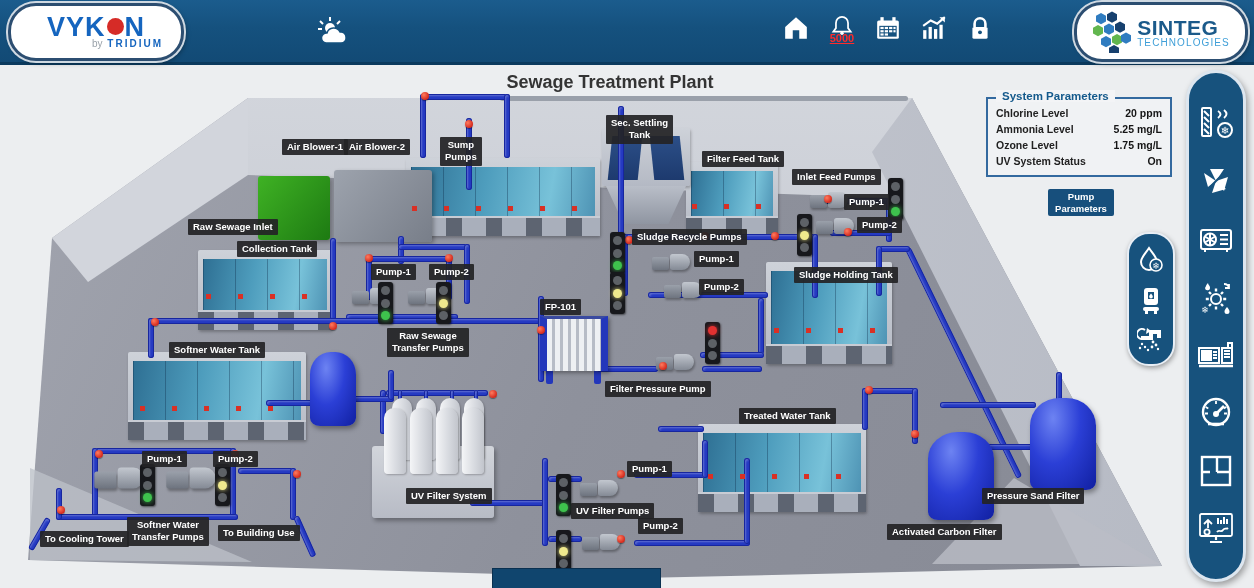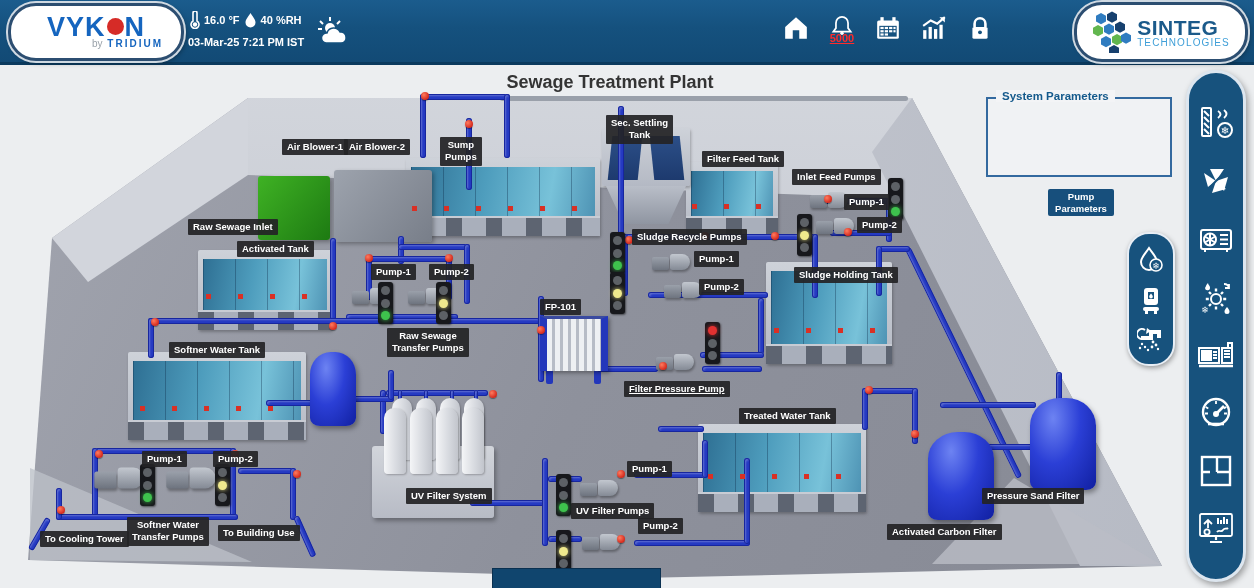--- a/index.html
+++ b/index.html
@@ -371,66 +371,50 @@
 <div class="lbl" style="left:344px;top:139px;">Air Blower-2</div>
 <div class="lbl" style="left:440px;top:137px;">Sump
 Pumps</div>
 <div class="lbl" style="left:606px;top:115px;">Sec. Settling
 Tank</div>
 <div class="lbl" style="left:702px;top:151px;">Filter Feed Tank</div>
 <div class="lbl" style="left:792px;top:169px;">Inlet Feed Pumps</div>
 <div class="lbl" style="left:844px;top:194px;">Pump-1</div>
 <div class="lbl" style="left:857px;top:217px;">Pump-2</div>
 <div class="lbl" style="left:188px;top:219px;">Raw Sewage Inlet</div>
-<div class="lbl" style="left:237px;top:241px;">Activated Tank</div>
+<div class="lbl" style="left:237px;top:241px;">Collection Tank</div>
 <div class="lbl" style="left:371px;top:264px;">Pump-1</div>
 <div class="lbl" style="left:429px;top:264px;">Pump-2</div>
 <div class="lbl" style="left:387px;top:328px;">Raw Sewage
 Transfer Pumps</div>
 <div class="lbl" style="left:632px;top:229px;">Sludge Recycle Pumps</div>
 <div class="lbl" style="left:694px;top:251px;">Pump-1</div>
 <div class="lbl" style="left:699px;top:279px;">Pump-2</div>
 <div class="lbl" style="left:540px;top:299px;">FP-101</div>
-<div class="lbl" style="left:624px;top:381px;text-decoration:underline;">Filter Pressure Pump</div>
+<div class="lbl" style="left:605px;top:381px;">Filter Pressure Pump</div>
 <div class="lbl" style="left:794px;top:267px;">Sludge Holding Tank</div>
 <div class="lbl" style="left:169px;top:342px;">Softner Water Tank</div>
 <div class="lbl" style="left:142px;top:451px;">Pump-1</div>
 <div class="lbl" style="left:213px;top:451px;">Pump-2</div>
 <div class="lbl" style="left:40px;top:531px;">To Cooling Tower</div>
 <div class="lbl" style="left:127px;top:517px;">Softner Water
 Transfer Pumps</div>
 <div class="lbl" style="left:218px;top:525px;">To Building Use</div>
 <div class="lbl" style="left:406px;top:488px;">UV Filter System</div>
 <div class="lbl" style="left:571px;top:503px;">UV Filter Pumps</div>
 <div class="lbl" style="left:627px;top:461px;">Pump-1</div>
 <div class="lbl" style="left:638px;top:518px;">Pump-2</div>
 <div class="lbl" style="left:739px;top:408px;">Treated Water Tank</div>
 <div class="lbl" style="left:982px;top:488px;">Pressure Sand Filter</div>
 <div class="lbl" style="left:887px;top:524px;">Activated Carbon Filter</div>
 
 <div class="hdr">
   <div class="cap cap-l">
     <div class="vykon">VYK<span class="vyko"></span>N</div>
     <div class="byline"><span class="by">by</span> <span>TRIDIUM</span></div>
-  </div>
-  <div class="wx">
-    <div class="wx-row">
-      <svg width="12" height="18" viewBox="0 0 12 18">
-          <path d="M5 2a2 2 0 0 1 4 0v8a4 4 0 1 1-4 0Z" fill="none" stroke="#fff" stroke-width="1.6"></path>
-          <circle cx="7" cy="13.5" r="2.2" fill="#fff"></circle>
-        </svg>
-      <span>16.0 °F</span>
-      <svg width="13" height="16" viewBox="0 0 13 16">
-          <path d="M6.5 1C9 5 11.5 7.5 11.5 10.5a5 5 0 0 1-10 0C1.5 7.5 4 5 6.5 1Z" fill="#fff"></path>
-        </svg>
-      <span>40 %RH</span>
-    </div>
-    <div class="wx-row">
-        <span>03-Mar-25 7:21 PM IST</span>
-      </div>
   </div>
   <svg width="42" height="32" viewBox="0 0 42 32" style="position:absolute;left:316px;top:15px;">
     <g stroke="#fff" stroke-width="2">
         <line x1="14" y1="2" x2="14" y2="6"></line>
         <line x1="4" y1="6" x2="7" y2="9"></line>
         <line x1="24" y1="6" x2="21" y2="9"></line>
         <line x1="2" y1="14" x2="6" y2="14"></line>
       </g>
     <circle cx="14" cy="13" r="5" fill="#fff"></circle>
     <path d="M10 28a5 5 0 0 1 1-10 7 7 0 0 1 13-1 5 5 0 0 1 6 5 5 5 0 0 1-5 6Z" fill="#fff" stroke="#15517e" stroke-width="1.5"></path>
@@ -506,20 +490,38 @@
       <span class="sinteg-main">SINTEG</span>
       <span class="sinteg-sub">TECHNOLOGIES</span>
     </div>
   </div>
 </div>
 
 <div class="pagetitle">Sewage Treatment Plant</div>
 
 <div class="sysp">
   <div class="sysp-title">System Parameters</div>
+  <div class="sysp-rows">
+    <div class="sysp-row">
+        <span class="k">Chlorine Level</span>
+        <b>20 ppm</b>
+      </div>
+    <div class="sysp-row">
+        <span class="k">Ammonia Level</span>
+        <b>5.25 mg/L</b>
+      </div>
+    <div class="sysp-row">
+        <span class="k">Ozone Level</span>
+        <b>1.75 mg/L</b>
+      </div>
+    <div class="sysp-row">
+        <span class="k">UV System Status</span>
+        <b>On</b>
+      </div>
+  </div>
 </div>
 
 <button class="btn-pp">Pump
 Parameters</button>
 
 <div class="qpanel">
   <div class="sico">
     <svg width="26" height="28" viewBox="0 0 26 28">
         <path d="M11 2C15 8 19 11.5 19 16a8 8 0 1 1-16 0C3 11.5 7 8 11 2Z" fill="none" stroke="#fff" stroke-width="2"></path>
         <circle cx="18" cy="19" r="6" fill="#17527d" stroke="#fff" stroke-width="1.6"></circle>

